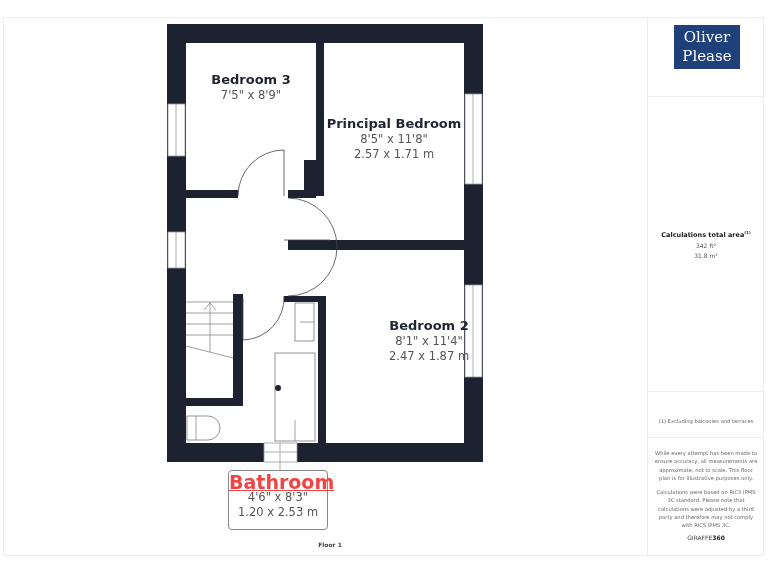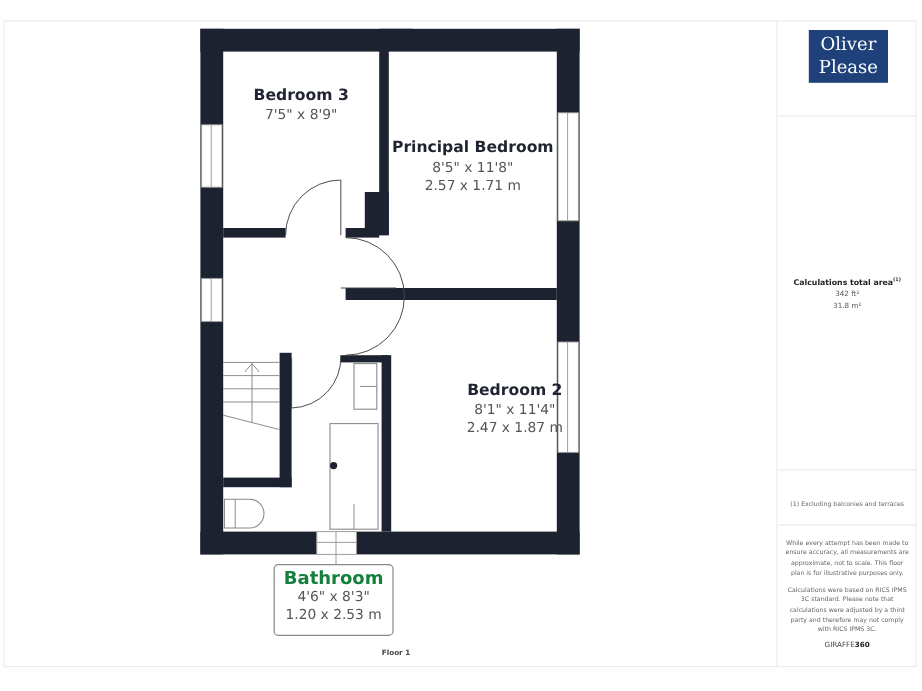--- a/index.html
+++ b/index.html
@@ -13,21 +13,21 @@
   .area-val { position:absolute; left:0; right:0; text-align:center; font-size:6px; color:#555; }
   .note { position:absolute; left:6px; right:6px; text-align:center; font-size:5.2px; color:#666; line-height:8.3px; }
   .giraffe { position:absolute; left:0; right:0; top:517px; text-align:center; font-size:6px; color:#444; }
   .giraffe b { color:#222; }
   .floor-label { position:absolute; left:300px; top:541px; width:60px; text-align:center; font-size:6px; font-weight:bold; color:#444; }
   svg.plan { position:absolute; left:0; top:0; }
   .room-label { position:absolute; text-align:center; color:#222; }
   .room-label .name { font-size:13px; font-weight:bold; color:#1f2430; line-height:16px; }
   .room-label .dim { font-size:11.5px; color:#555; line-height:15px; }
   .bath-box { position:absolute; left:228px; top:470px; width:100px; height:60px; border:1px solid #888; border-radius:4px; background:#fff; box-sizing:border-box; text-align:center; padding-top:3px; }
-  .bath-box .name { font-size:15px; font-weight:bold; color:#15803d; line-height:16px; }
+  .bath-box .name { font-size:19px; font-weight:bold; color:#ef4444; line-height:16px;text-decoration:underline; }
   .bath-box .dim { font-size:11.5px; color:#555; line-height:15px; }
 </style>
 </head>
 <body>
 
 <div class="frame"></div>
 
 <svg class="plan" width="768" height="576">
   <g fill="#1c2230">
 

